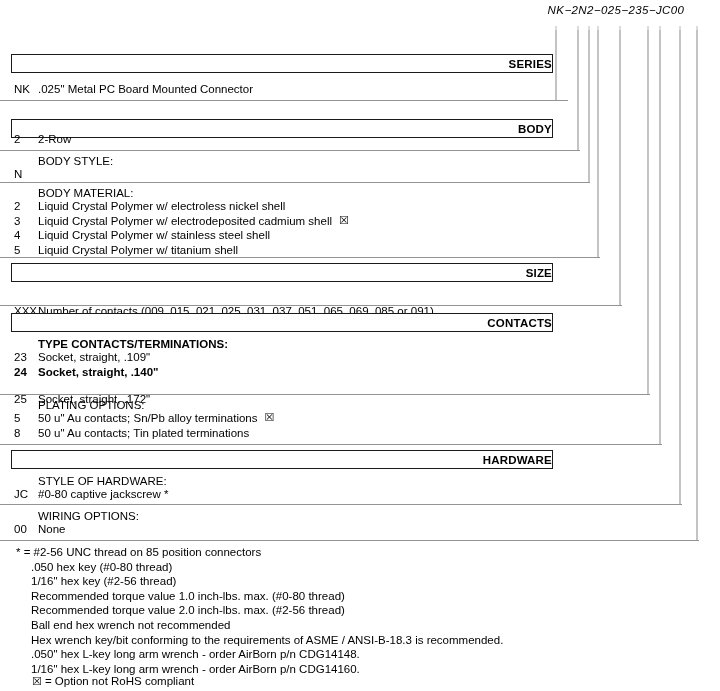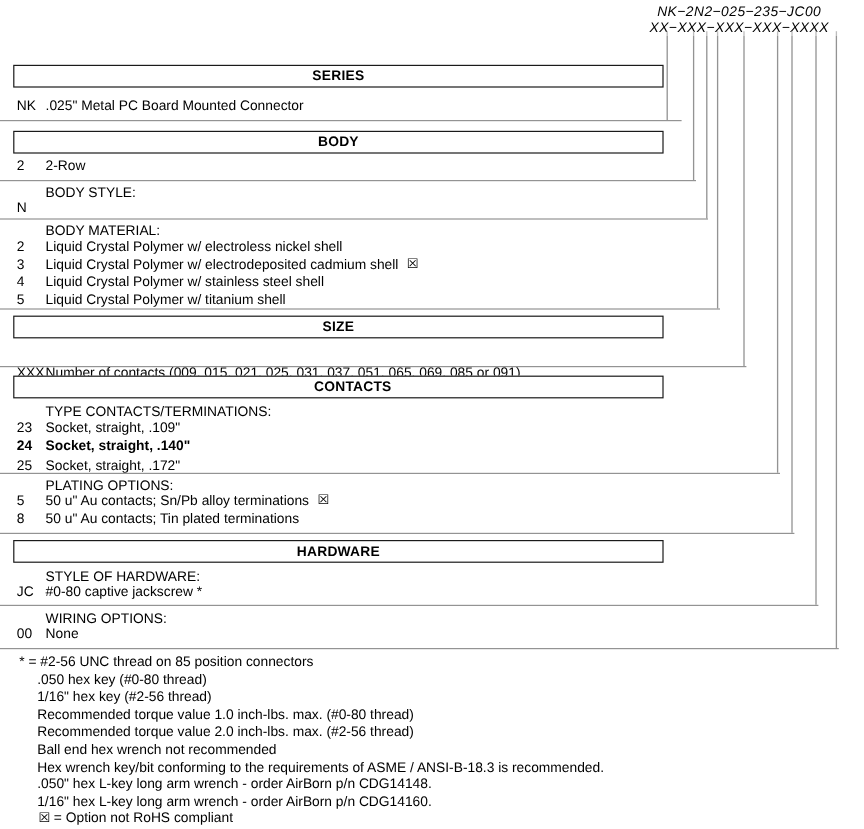--- a/index.html
+++ b/index.html
@@ -51,21 +51,21 @@
   }
 
   
   .section-header {
     position: absolute;
     left: 11px;
     border: 1.6px solid #1a1a1a;
     background: #ffffff;
     height: 19px;
     line-height: 19px;
-    text-align: center;
+    text-align: right;
     font-size: 11.5px;
     font-weight: bold;
     letter-spacing: 0.2px;
     box-sizing: border-box;
   }
 
   
   .rule {
     position: absolute;
     height: 0;
@@ -128,21 +128,20 @@
     display: inline-block;
     margin-right: 3px;
     font-size: 11px;
   }
 </style>
 </head>
 <body>
 
 <div id="partnumber-block">
   <div class="pn-line">NK−2N2−025−235−JC00</div>
-  <div class="pn-line">XX−XXX−XXX−XXX−XXXX</div>
 </div>
 
 <svg id="leader-lines" viewBox="0 0 720 691">
     <path d="M 556 30 L 556 100" stroke="#939393" stroke-width="1.1" fill="none"></path>
     <path d="M 556 26 L 556 30" stroke="#bdbdbd" stroke-width="1.1"></path>
     <path d="M 578 30 L 578 150" stroke="#939393" stroke-width="1.1" fill="none"></path>
     <path d="M 578 26 L 578 30" stroke="#bdbdbd" stroke-width="1.1"></path>
     <path d="M 589 30 L 589 182" stroke="#939393" stroke-width="1.1" fill="none"></path>
     <path d="M 589 26 L 589 30" stroke="#bdbdbd" stroke-width="1.1"></path>
     <path d="M 598 30 L 598 257" stroke="#939393" stroke-width="1.1" fill="none"></path>
@@ -159,21 +158,21 @@
     <path d="M 697 26 L 697 30" stroke="#bdbdbd" stroke-width="1.1"></path>
   </svg>
 
 <div id="spec-table">
     <div class="section-header" style="top: 54px; width: 542px;">SERIES</div>
     <div class="opt-row" style="top: 83px; left: 0px; width: 600px;">
       <span class="opt-code">NK</span>
       <span class="opt-desc"><span>.025" Metal PC Board Mounted Connector</span></span>
     </div>
     <div class="rule" style="top: 100px; left: 0px; width: 568px;"></div>
-    <div class="section-header" style="top: 109px; width: 542px;">BODY</div>
+    <div class="section-header" style="top: 119px; width: 542px;">BODY</div>
     <div class="opt-row" style="top: 133px; left: 0px; width: 600px;">
       <span class="opt-code">2</span>
       <span class="opt-desc"><span>2-Row</span></span>
     </div>
     <div class="rule" style="top: 150px; left: 0px; width: 580px;"></div>
     <div class="group-title" style="top: 155px;">BODY STYLE:</div>
     <div class="opt-row" style="top: 168px; left: 0px; width: 600px;">
       <span class="opt-code">N</span>
     </div>
     <div class="rule" style="top: 182px; left: 0px; width: 590px;"></div>
@@ -195,30 +194,30 @@
       <span class="opt-desc"><span>Liquid Crystal Polymer w/ titanium shell</span></span>
     </div>
     <div class="rule" style="top: 257px; left: 0px; width: 600px;"></div>
     <div class="section-header" style="top: 263px; width: 542px;">SIZE</div>
     <div class="opt-row" style="top: 287px; left: 0px; width: 600px; margin-top: 18px;">
       <span class="opt-code">XXX</span>
       <span class="opt-desc"><span>Number of contacts (009, 015, 021, 025, 031, 037, 051, 065, 069, 085 or 091)</span></span>
     </div>
     <div class="rule" style="top: 305px; left: 0px; width: 622px;"></div>
     <div class="section-header" style="top: 313px; width: 542px; padding-left: 24px;">CONTACTS</div>
-    <div class="group-title" style="top: 338px;">TYPE CONTACTS/TERMINATIONS:</div>
+    <div class="group-title" style="top: 338px; font-weight: bold;">TYPE CONTACTS/TERMINATIONS:</div>
     <div class="opt-row" style="top: 351px; left: 0px; width: 600px;">
       <span class="opt-code">23</span>
       <span class="opt-desc"><span>Socket, straight, .109"</span></span>
     </div>
     <div class="opt-row" style="top: 365.6px; left: 0px; width: 600px; font-weight: bold;">
       <span class="opt-code">24</span>
       <span class="opt-desc"><span>Socket, straight, .140"</span></span>
     </div>
-    <div class="opt-row" style="top: 383px; left: 0px; width: 600px;">
+    <div class="opt-row" style="top: 393px; left: 0px; width: 600px;">
       <span class="opt-code">25</span>
       <span class="opt-desc"><span>Socket, straight, .172"</span></span>
     </div>
     <div class="rule" style="top: 394px; left: 0px; width: 650px;"></div>
     <div class="group-title" style="top: 399px;">PLATING OPTIONS:</div>
     <div class="opt-row" style="top: 412px; left: 0px; width: 600px;">
       <span class="opt-code">5</span>
       <span class="opt-desc"><span>50 u" Au contacts; Sn/Pb alloy terminations</span><span class="rohs-mark">☒</span></span>
     </div>
     <div class="opt-row" style="top: 426.6px; left: 0px; width: 600px;">

